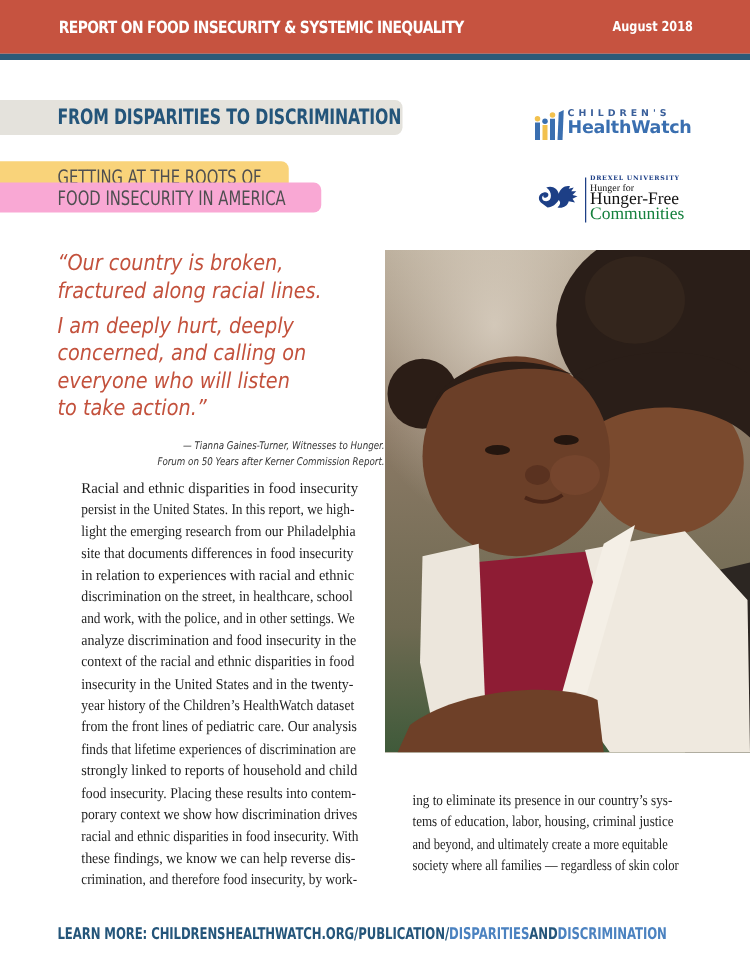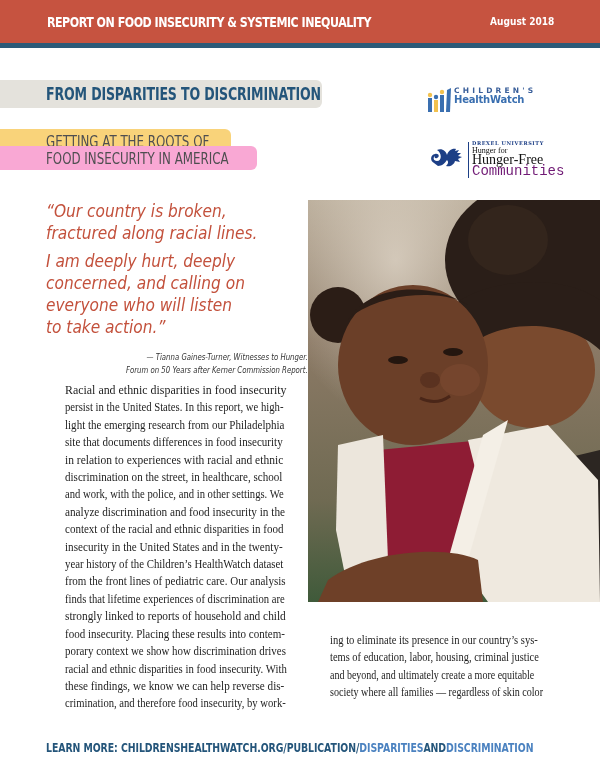--- a/index.html
+++ b/index.html
@@ -17,30 +17,30 @@
   .pill span { position:absolute; left:46px; font-family:"DejaVu Sans", sans-serif; font-weight:bold; transform:scaleX(0.74); transform-origin:left center; white-space:nowrap; }
   .pill-main { top:80px; width:322px; height:28px; background:#e4e2dc; }
   .pill-main span { top:4px; color:#24557a; font-size:17px; letter-spacing:-0.2px; }
   .pill-sub1 { top:129px; width:231px; height:24px; background:#f9d37a; }
   .pill-sub2 { top:146px; width:257px; height:24px; background:#f9a8d4; }
   .pill-sub1 span, .pill-sub2 span { top:3px; color:#4e4e50; font-size:16px; font-weight:normal; }
 
   
   .chw-logo { position:absolute; left:426px; top:86px; width:140px; height:30px; }
   .chw-small { position:absolute; left:28px; top:0px; font-family:"DejaVu Sans", sans-serif; font-weight:bold; font-size:7.5px; letter-spacing:3.2px; color:#3a5f9a; white-space:nowrap; }
-  .chw-big { position:absolute; left:28px; top:8px; font-family:"DejaVu Sans", sans-serif; font-weight:bold; font-size:10px; color:#3a6fb0; white-space:nowrap; letter-spacing:-0.2px; }
+  .chw-big { position:absolute; left:28px; top:8px; font-family:"DejaVu Sans", sans-serif; font-weight:bold; font-size:14px; color:#3a6fb0; white-space:nowrap; letter-spacing:-0.2px; }
   .chw-mark { position:absolute; left:0; top:0; width:26px; height:28px; }
 
   .hfc-logo { position:absolute; left:428px; top:140px; width:130px; height:40px; }
   .hfc-mark { position:absolute; left:0; top:3px; width:36px; height:26px; }
   .hfc-rule { position:absolute; left:40px; top:2px; width:1px; height:36px; background:#1d3f86; }
   .hfc-uni { position:absolute; left:44px; top:0px; font-family:"DejaVu Serif", serif; font-weight:bold; font-size:5px; letter-spacing:0.6px; color:#1d3f86; white-space:nowrap; }
   .hfc-center { position:absolute; left:44px; top:6px; font-family:"Liberation Serif", serif; font-size:8px; color:#111; white-space:nowrap; }
   .hfc-h1 { position:absolute; left:44px; top:13px; font-family:"Liberation Serif", serif; font-size:14px; color:#111; white-space:nowrap; line-height:13px; }
-  .hfc-h2 { position:absolute; left:44px; top:25px; font-family:Liberation Mono, monospace; font-size:14px; color:#701a75; white-space:nowrap; line-height:13px; }
+  .hfc-h2 { position:absolute; left:44px; top:25px; font-family:Liberation Serif, serif; font-size:14px; color:#15803d; white-space:nowrap; line-height:13px; }
 
   
   .quote { position:absolute; left:46px; top:200px; width:260px; color:#c3513c; font-family:"DejaVu Sans", sans-serif; font-style:italic; font-size:17.5px; line-height:22px; }
   .quote p { white-space:nowrap; transform:scaleX(0.88); transform-origin:left center; }
   .quote .gap { height:6px; }
   .attrib { position:absolute; right:292px; top:351px; text-align:right; color:#333; font-family:"DejaVu Sans", sans-serif; font-style:italic; font-size:8.5px; line-height:13px; }
   .attrib p { white-space:nowrap; transform:scaleX(0.82); transform-origin:right center; }
 
   
   .body-col { position:absolute; font-family:Liberation Serif, serif; font-size:12px; color:#1e1e1e; line-height:17.4px;margin-left:19px; }

